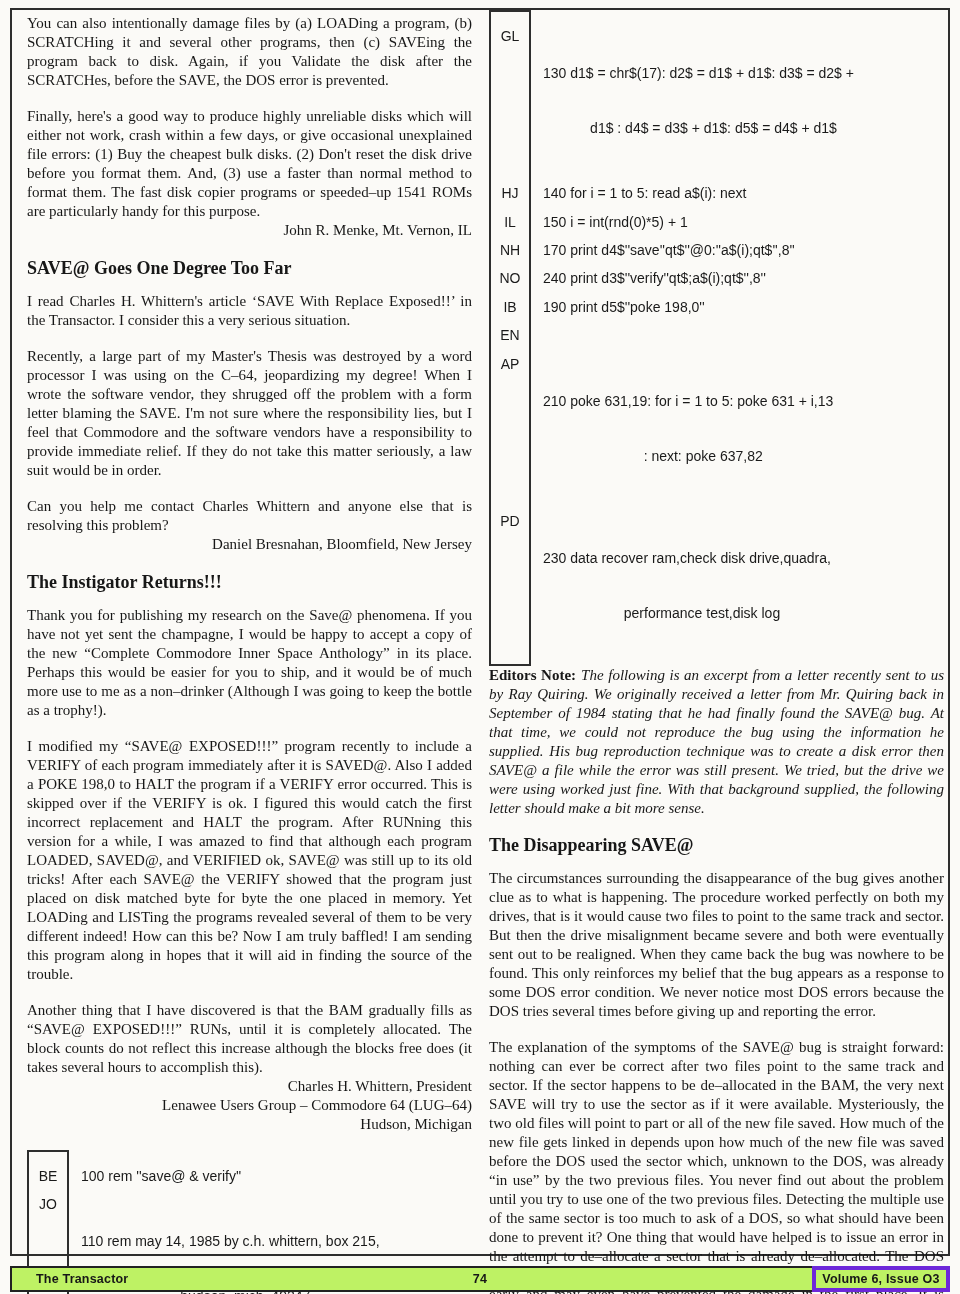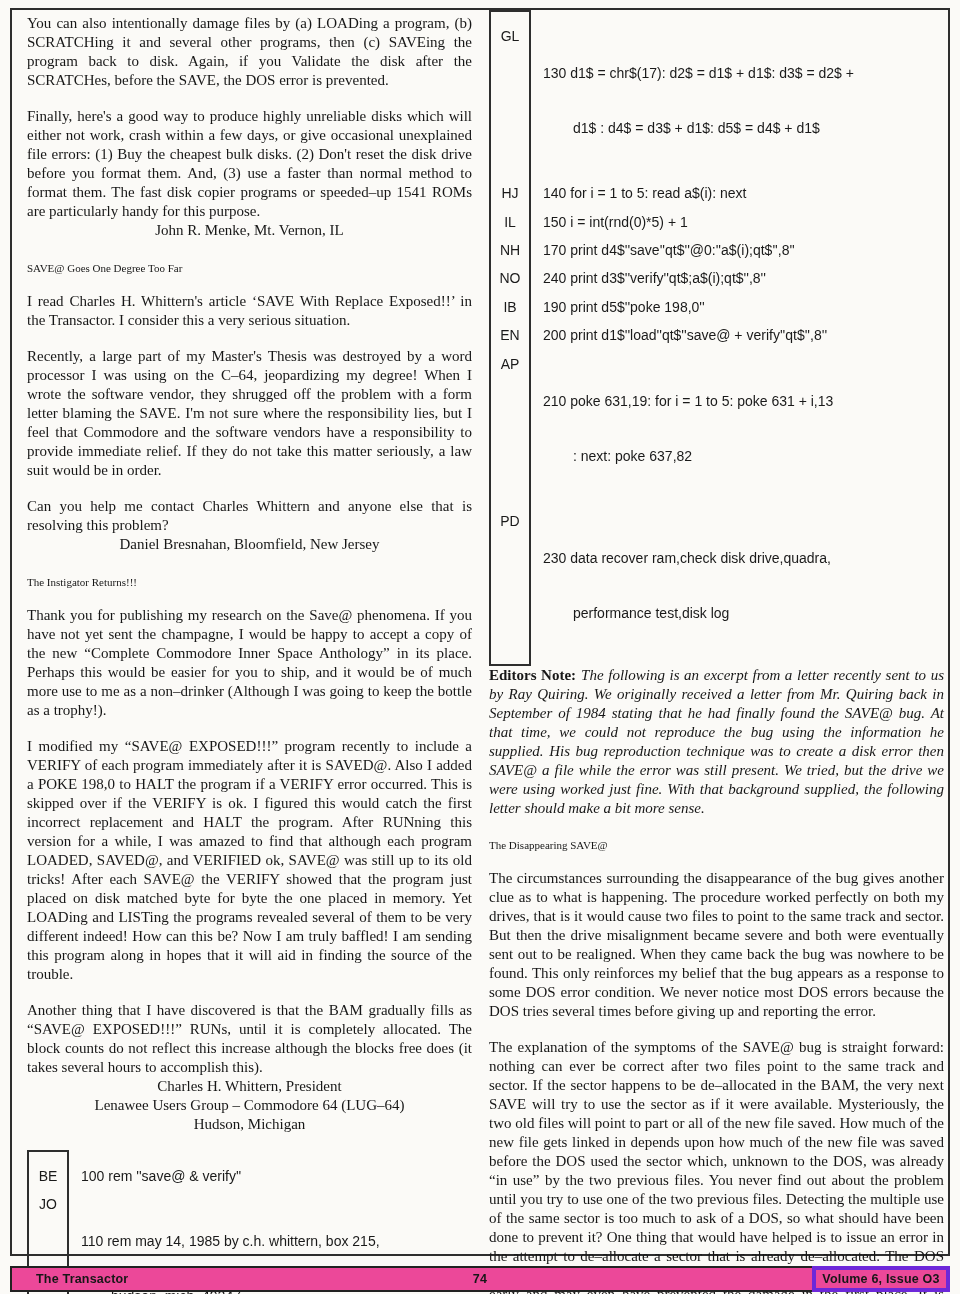--- a/index.html
+++ b/index.html
@@ -14,50 +14,50 @@
   }
   .col { position:absolute; }
   .col-left  { left:27px; top:14px; width:445px; }
   .col-right { left:489px; top:10px; width:455px; }
 
   p.body {
     margin:0 0 17px 0; text-align:justify;
     font-size:15px; line-height:19px;
   }
   p.tight { margin-bottom:0; }
-  .sig { text-align:center; font-size:15px; line-height:19px; margin:0; }
+  .sig { text-align:right; font-size:15px; line-height:19px; margin:0; }
   .sig-gap { margin-bottom:18px; }
   h3.heading {
-    font-size:11px; line-height:20px; font-weight:normal;
+    font-size:18px; line-height:20px; font-weight:bold;
     margin:0 0 14px 0;
   }
   .note { margin-top:30px; }
   .note b { margin-right:5px; font-style:normal; }
   .note i { }
 
   .code-listing {
     position:relative;
     font-family:"Liberation Sans", sans-serif;
     font-size:14px; line-height:18.4px;
     padding:7px 0 7px 0;
     color:#1a1a1a;
   }
   .listing-left { margin-top:16px; }
   .label-rail {
     position:absolute; left:0; top:0; bottom:0; width:38px;
     border:2px solid #2e2e2e;
   }
   .code-row { display:flex;margin-top:10px; }
   .code-label { flex:0 0 42px; width:42px; text-align:center; }
-  .code-body { margin-left:12px; white-space:pre-wrap; }
+  .code-body { margin-left:12px; white-space:pre-wrap;text-align:center; }
   .code-cont { padding-left:30px; }
 
   .footer {
     position:absolute; left:10px; top:1266px; width:936px; height:22px;
-    border:2px solid #222; background:#ec4899;
+    border:2px solid #222; background:#bef264;
     font-family:"Liberation Sans", sans-serif; font-weight:bold;
     font-size:12.5px; letter-spacing:0.2px;
   }
   .footer-left {
     position:absolute; left:24px; top:0; bottom:0;
     display:flex; align-items:center;
   }
   .footer-center {
     position:absolute; left:50%; top:0; bottom:0; transform:translateX(-50%);
     display:flex; align-items:center;
@@ -136,21 +136,20 @@
       <div class="code-row">
         <span class="code-label">NO</span>
         <div class="code-body">240 print d3$''verify''qt$;a$(i);qt$'',8''</div>
       </div>
       <div class="code-row">
         <span class="code-label">IB</span>
         <div class="code-body">190 print d5$''poke 198,0''</div>
       </div>
       <div class="code-row">
         <span class="code-label">EN</span>
-        <div class="code-body">200 print d1$''load''qt$''save@ + verify''qt$'',8''</div>
       </div>
       <div class="code-row">
         <span class="code-label">AP</span>
         <div class="code-body">
           <div>210 poke 631,19: for i = 1 to 5: poke 631 + i,13</div>
           <div class="code-cont">: next: poke 637,82</div>
         </div>
       </div>
       <div class="code-row">
         <span class="code-label">PD</span>

